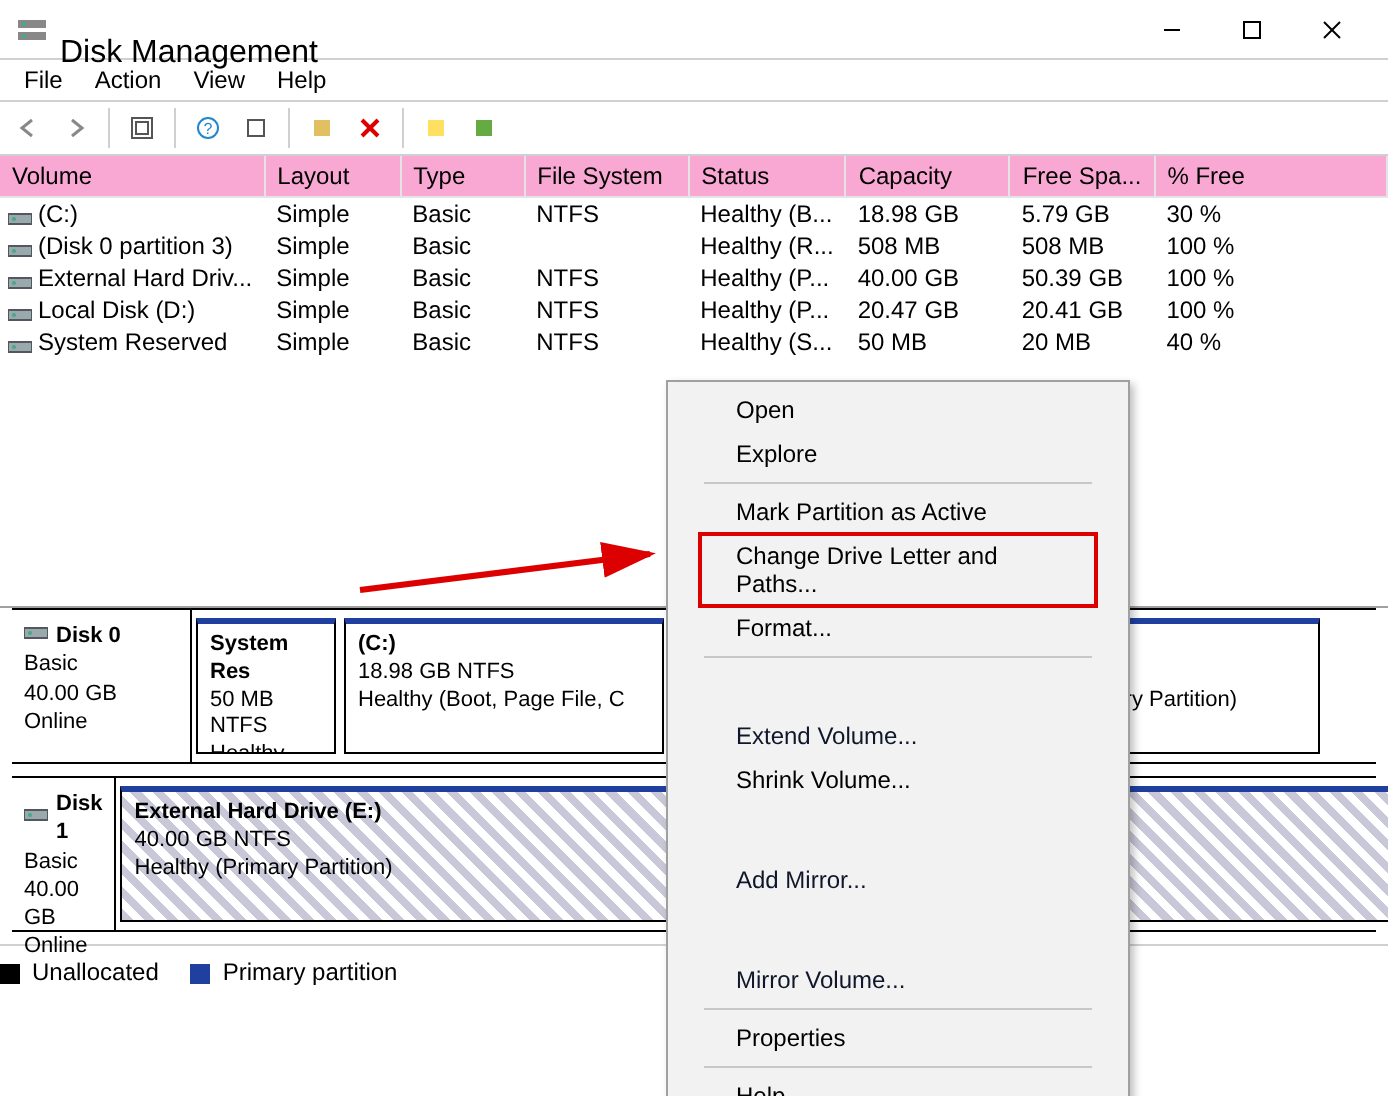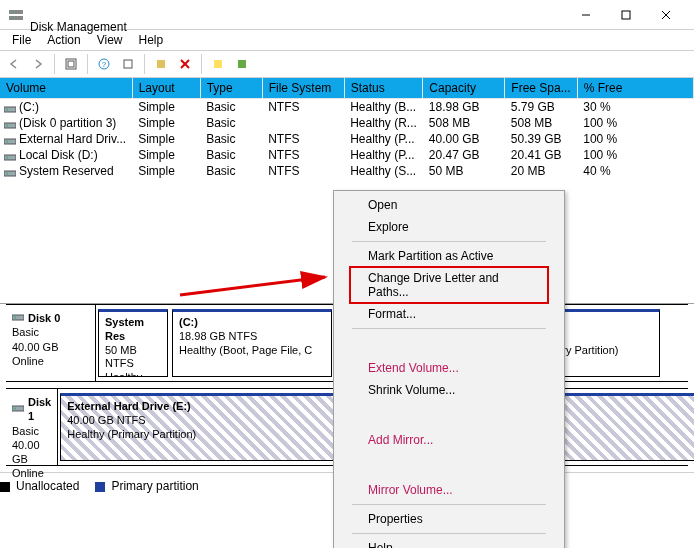--- a/index.html
+++ b/index.html
@@ -1,45 +1,45 @@
 <!DOCTYPE html>
 <html><head>
 <meta charset="utf-8">
 <style>
 * { box-sizing: border-box; margin: 0; padding: 0; font-family: "Segoe UI", Tahoma, sans-serif; }
 body { width: 694px; height: 548px; background: #fff; position: relative; overflow: hidden; font-size: 12px; color: #000; }
 .titlebar { height: 30px; display: flex; align-items: center; padding: 0 8px; border-bottom: 1px solid #d0d0d0; }
 .titlebar .appicon { width: 16px; height: 16px; margin-right: 6px; }
-.titlebar .title { flex: 1; font-size: 12px; margin-top: 24px; }
+.titlebar .title { flex: 1; font-size: 16px; margin-top: 24px; }
 .winbtns { display: flex; }
 .winbtn { width: 40px; height: 28px; display: flex; align-items: center; justify-content: center; }
 .menubar { height: 20px; display: flex; align-items: center; padding: 0 4px; font-size: 12px; }
 .menuitem { padding: 2px 8px; }
 .toolbar { height: 28px; border-top: 1px solid #d0d0d0; border-bottom: 1px solid #d0d0d0; display: flex; align-items: center; padding: 0 4px; gap: 4px; }
 .tbtn { width: 20px; height: 20px; display: flex; align-items: center; justify-content: center; }
 .tsep { width: 1px; height: 20px; background: #d0d0d0; margin: 0 2px; }
 .list { width: 100%; border-collapse: collapse; }
-.list th { text-align: left; font-weight: 400; font-size: 12px; padding: 3px 6px; border-right: 1px solid #e4e4e4; border-bottom: 1px solid #e4e4e4; background: #0ea5e9; white-space: nowrap; }
+.list th { text-align: left; font-weight: 400; font-size: 12px; padding: 3px 6px; border-right: 1px solid #e4e4e4; border-bottom: 1px solid #e4e4e4; background: #f9a8d4; white-space: nowrap; }
 .list td { font-size: 12px; padding: 1px 6px; white-space: nowrap; overflow: hidden; text-overflow: ellipsis; }
 .list td:first-child { padding-left: 4px; }
 .volicon { display:inline-block; width:12px; height:10px; vertical-align:middle; margin-right:3px; }
 .listwrap { height: 226px; overflow: hidden; border-bottom: 1px solid #a0a0a0; }
 .diskpanel { }
 .diskrow { display: flex; border-top: 1px solid #000; border-bottom: 1px solid #000; height: 78px; margin: 0 6px 6px 6px; }
 .diskinfo { width: 90px; border-right: 1px solid #000; padding: 6px 6px; font-size: 11px; line-height: 1.3; }
 .diskinfo .dname { font-weight: 700; display:flex; align-items:center; gap:4px;}
 .partrow { flex: 1; display: flex; }
 .part { border: 1px solid #000; border-top:3px solid #2040a0; margin:4px 2px; padding: 4px 6px; font-size: 11px; line-height: 1.25; overflow:hidden;}
 .part .pname { font-weight: 700; }
 .legend { border-top:1px solid #d0d0d0; padding: 6px 0; font-size: 12px; display:flex; gap:16px;}
 .swat { display:inline-block; width:10px; height:10px; margin-right:6px; vertical-align:middle;}
 .arrow { position:absolute; left:175px; top:265px; width:160px; height:40px; pointer-events:none;}
 .ctxmenu { position:absolute; left:333px; top:190px; width:232px; background:#f2f2f2; border:1px solid #a0a0a0; box-shadow:2px 2px 4px rgba(0,0,0,.25); padding:3px 16px; z-index:10;}
 .ctxitem { font-size:12px; padding:4px 18px; color:#000;}
-.ctxitem.dis { color:#be185d;margin-top:28px; }
+.ctxitem.dis { color:#0f172a;margin-top:28px; }
 .ctxitem.hl { outline:2px solid #d00; outline-offset:-1px;}
 .ctxsep { height:1px; background:#c8c8c8; margin:3px 2px;}
 .hatch { background: repeating-linear-gradient(45deg,#c8c8d8,#c8c8d8 4px,#fff 4px,#fff 8px);}
 </style>
 </head>
 <body>
 
 <div class="titlebar">
   <span class="appicon">
     <svg viewBox="0 0 16 16">

